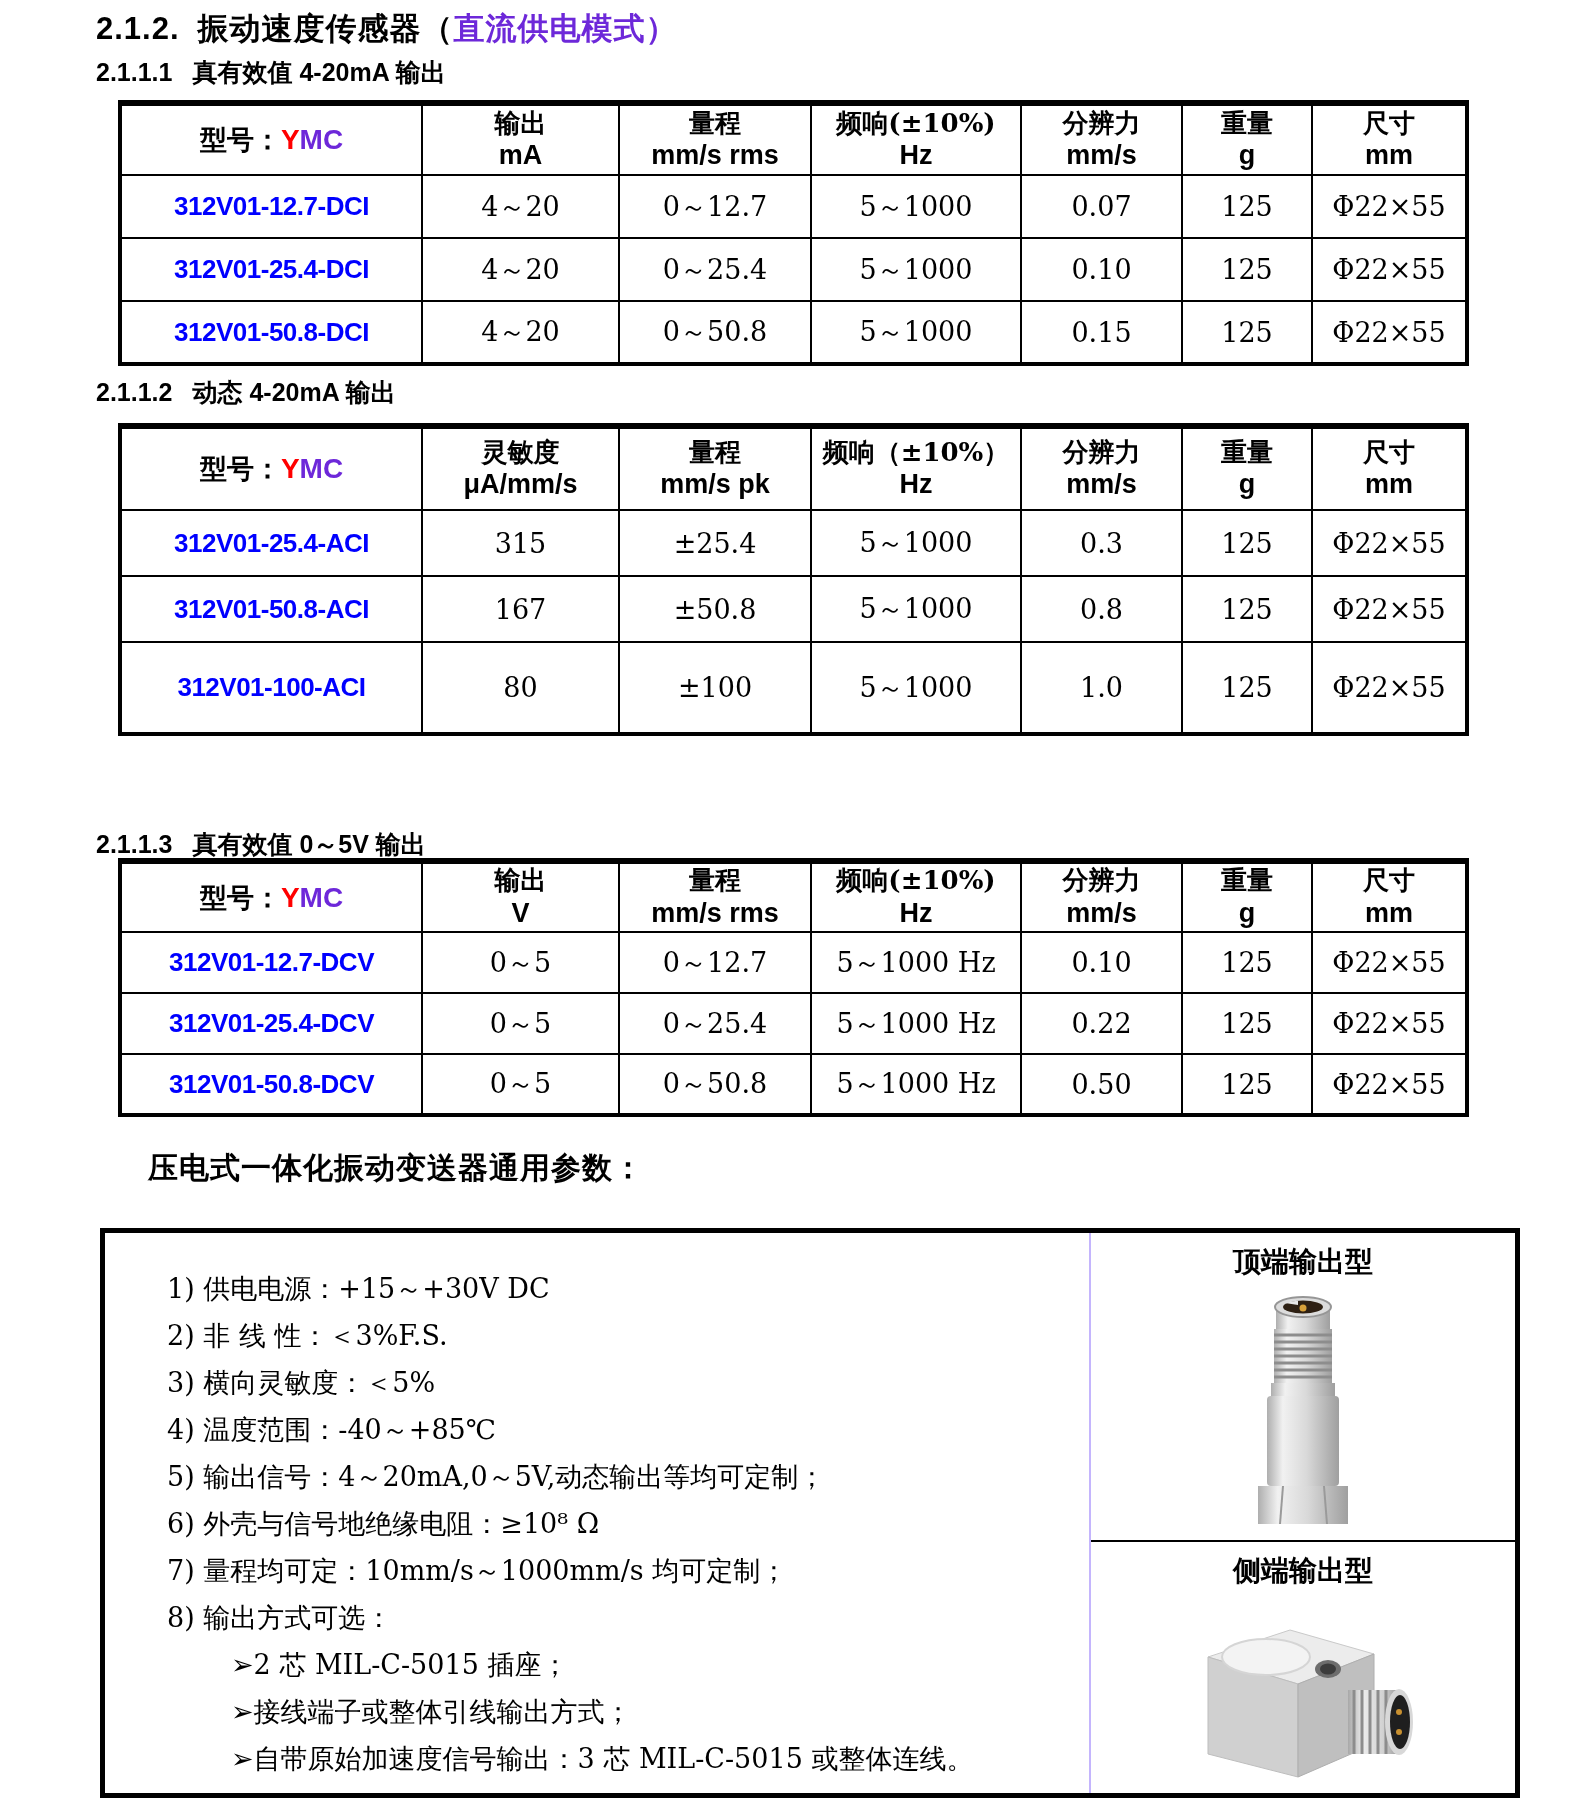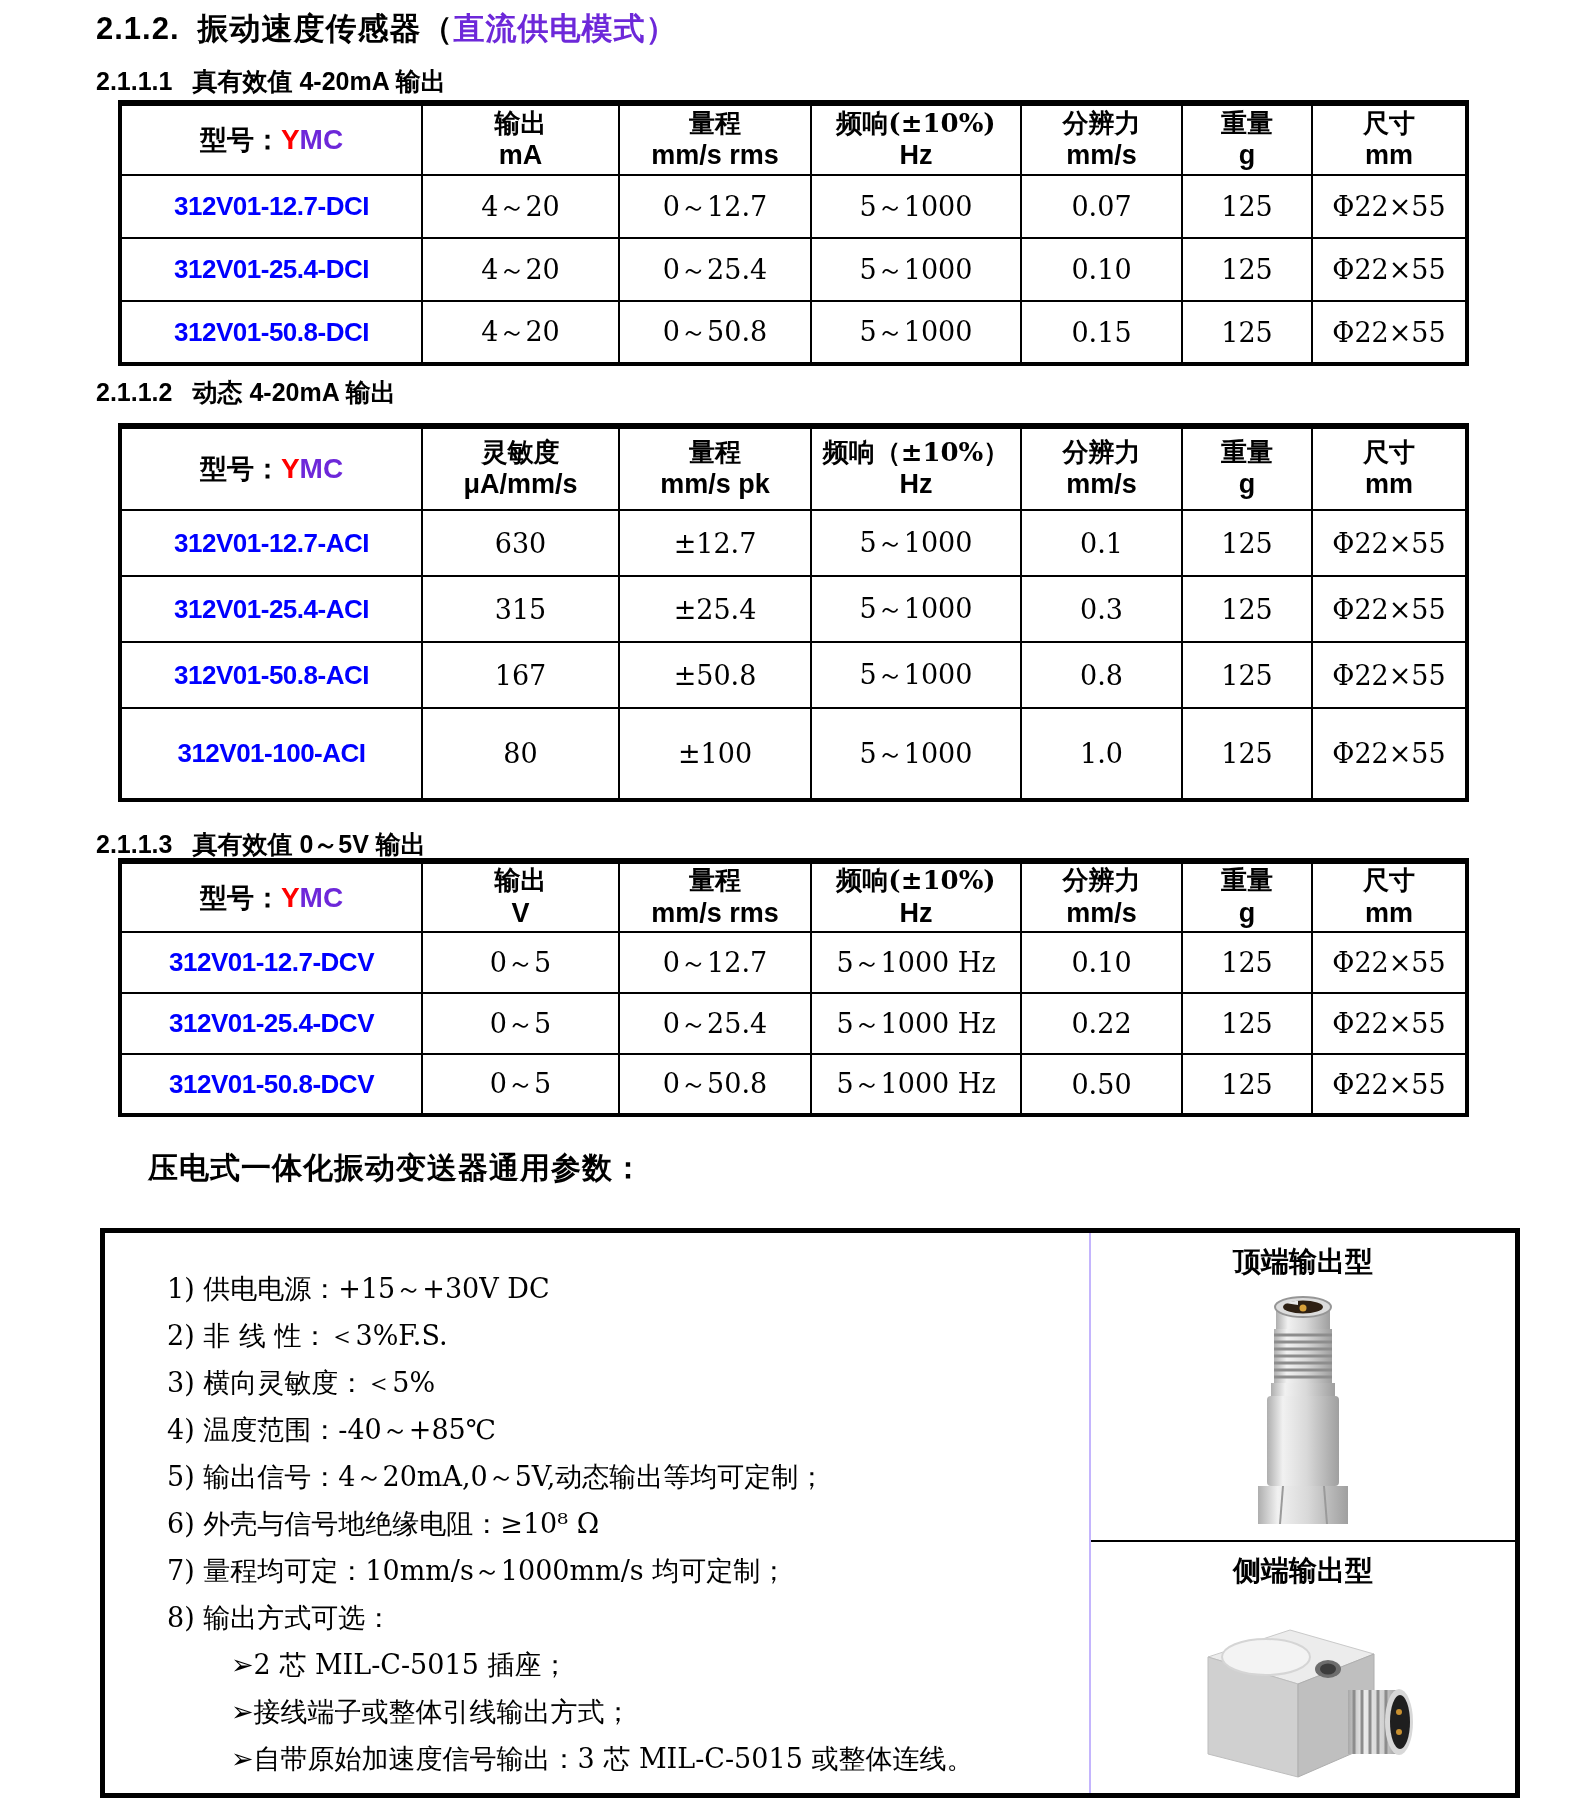--- a/index.html
+++ b/index.html
@@ -14,21 +14,21 @@
   }
   .h-main .num{margin-right:18px;}
   .blue{color:#6d28d9;}
   .red{color:#ff0000;}
   .h-sub{
     position:absolute;left:96px;
     font-family:"Liberation Sans","DejaVu Sans",sans-serif;
     font-weight:bold;font-size:25px;white-space:nowrap;
   }
   .h-sub .num{margin-right:20px;}
-  #sub1{top:65px;}
+  #sub1{top:56px;}
   #sub2{top:376px;}
   #sub3{top:828px;}
 
   table.spec{
     position:absolute;left:118px;width:1347px;
     border-collapse:collapse;table-layout:fixed;text-align:center;
     border:4px solid #000;border-top-width:6px;
   }
   #t1{top:100px;}
   #t2{top:423px;}
@@ -189,29 +189,20 @@
             <span class="unit">mm/s</span>
           </th>
       <th>
             <span class="cn">重量</span>
             <span class="unit">g</span>
           </th>
       <th>
             <span class="cn">尺寸</span>
             <span class="unit">mm</span>
           </th>
-    </tr>
-    <tr class="data">
-      <td class="model-cell">312V01-12.7-ACI</td>
-      <td class="val">630</td>
-      <td class="val">±12.7</td>
-      <td class="val">5～1000</td>
-      <td class="val">0.1</td>
-      <td class="val">125</td>
-      <td class="val">Φ22×55</td>
     </tr>
     <tr class="data">
       <td class="model-cell">312V01-25.4-ACI</td>
       <td class="val">315</td>
       <td class="val">±25.4</td>
       <td class="val">5～1000</td>
       <td class="val">0.3</td>
       <td class="val">125</td>
       <td class="val">Φ22×55</td>
     </tr>

